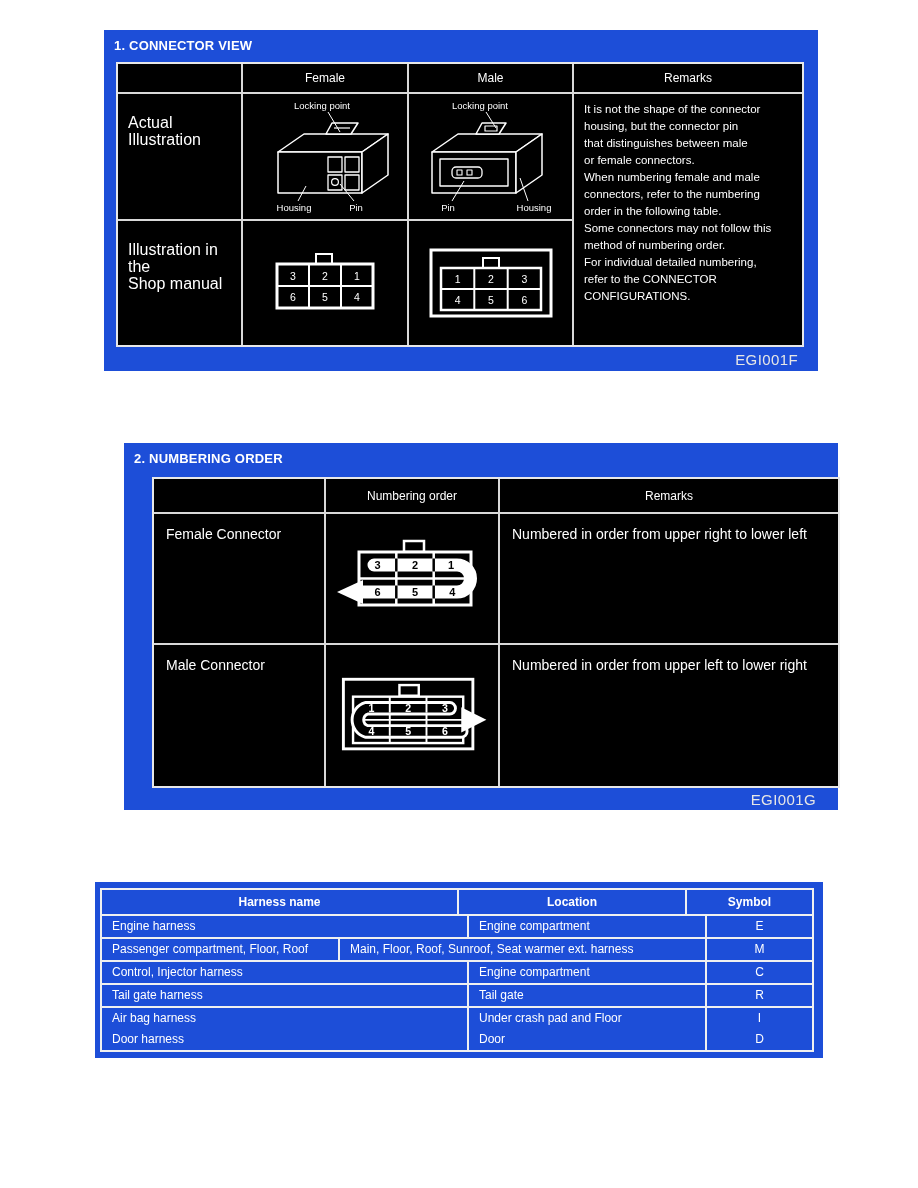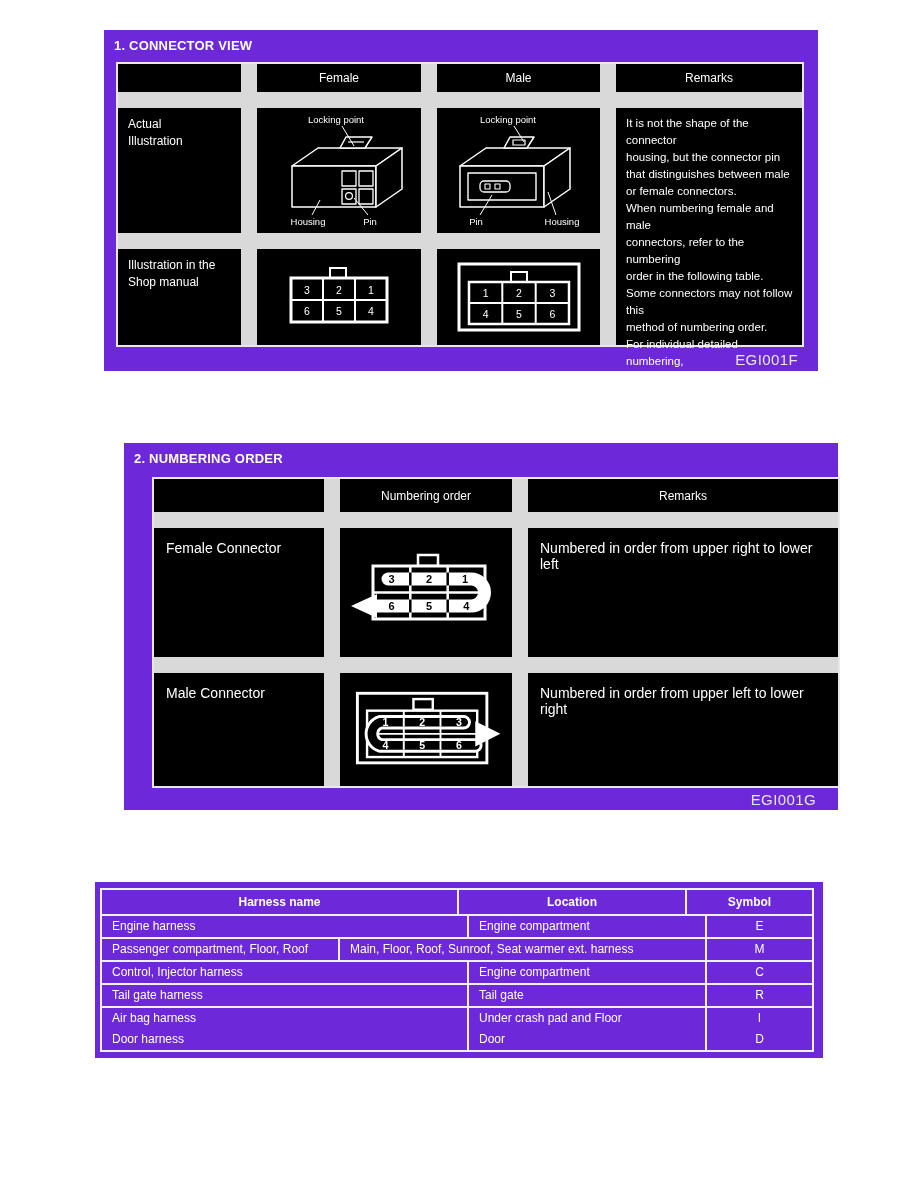--- a/index.html
+++ b/index.html
@@ -1,35 +1,35 @@
 <!DOCTYPE html>
 <html><head>
 <meta charset="utf-8">
 <style>
   html,body{margin:0;padding:0;}
   body{
     width:918px;height:1188px;position:relative;background:#ffffff;
     font-family:"Liberation Sans", sans-serif;color:#ffffff;
     -webkit-font-smoothing:antialiased;
   }
-  .panel{position:absolute;background:#6d28d9;}
+  .panel{position:absolute;background:#1d4ed8;}
   .panel-title{
     position:absolute;left:10px;top:8px;font-size:13px;font-weight:bold;
     letter-spacing:.2px;color:#fff;white-space:nowrap;
   }
   .fig-code{position:absolute;font-size:15px;color:#e6e6e6;letter-spacing:.4px;}
 
   
   .wtable{
-    position:absolute;display:grid;background:#d9d9d9;gap:16px;
+    position:absolute;display:grid;background:#d9d9d9;gap:2px;
     border:2px solid #e8e8e8;
   }
   .wtable > div{background:#000;}
   .hdr{display:flex;align-items:center;justify-content:center;font-size:12px;}
-  .rowlabel{padding:8px 10px;font-size:12px;line-height:17px;white-space:pre-line;}
+  .rowlabel{padding:20px 10px;font-size:16px;line-height:17px;white-space:pre-line;}
   .figcell{display:flex;align-items:center;justify-content:center;}
   .remarks{
     padding:7px 8px 6px 10px;font-size:11.5px;line-height:17px;
     white-space:pre-line;grid-column:4;grid-row:2 / span 2;
   }
   .remark-line{padding:12px 10px 0 12px;font-size:14px;}
 
   
   #p1{left:104px;top:30px;width:714px;height:341px;}
   #p1 .wtable{left:12px;top:32px;width:684px;height:281px;

